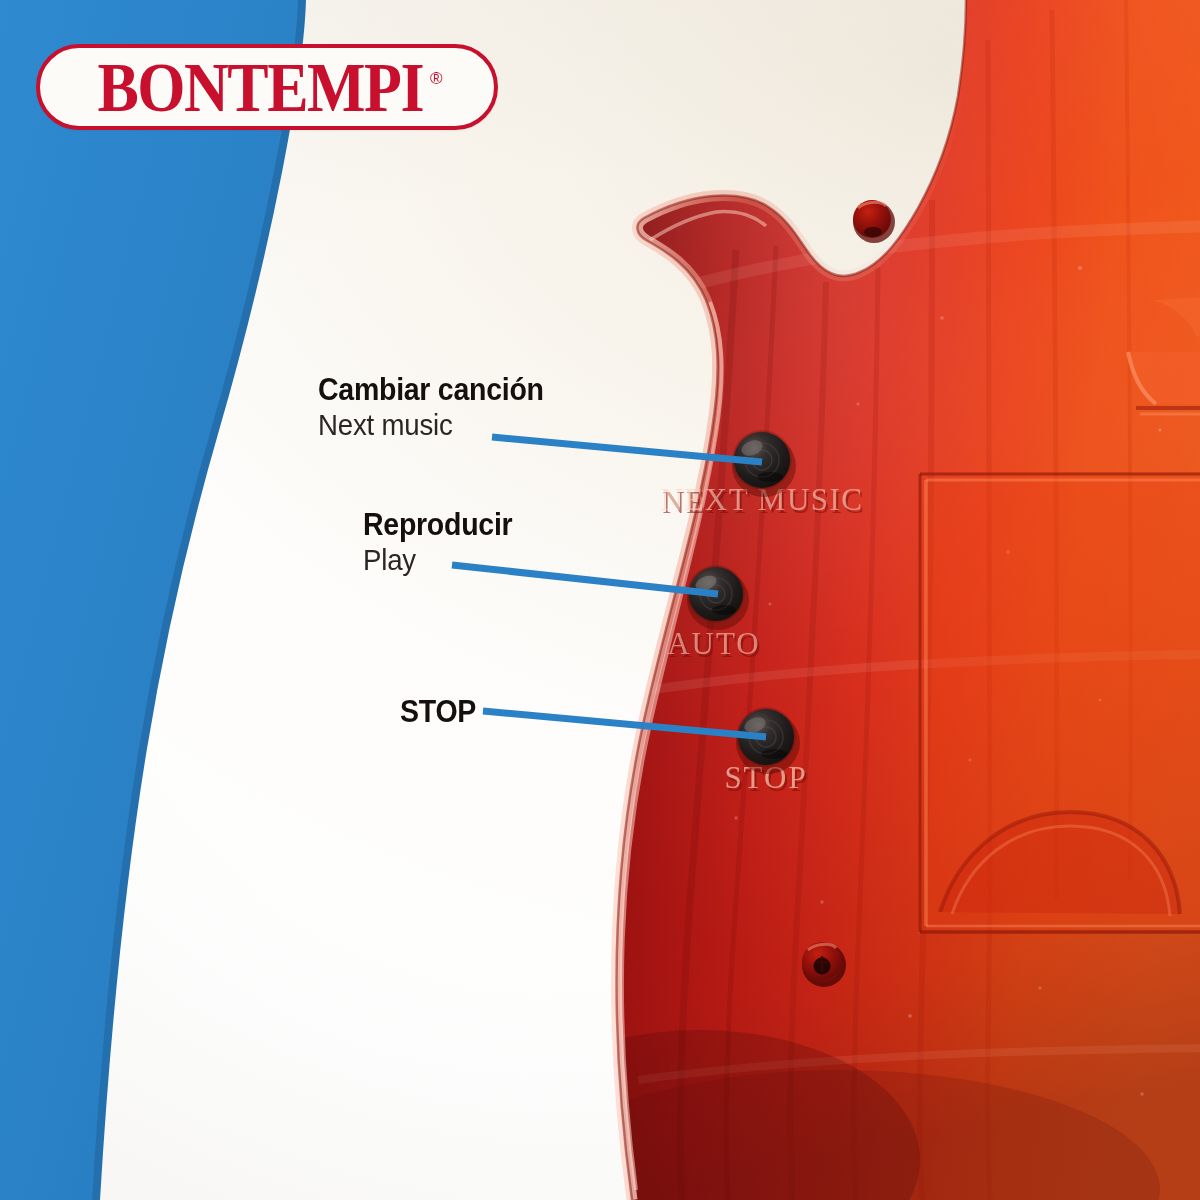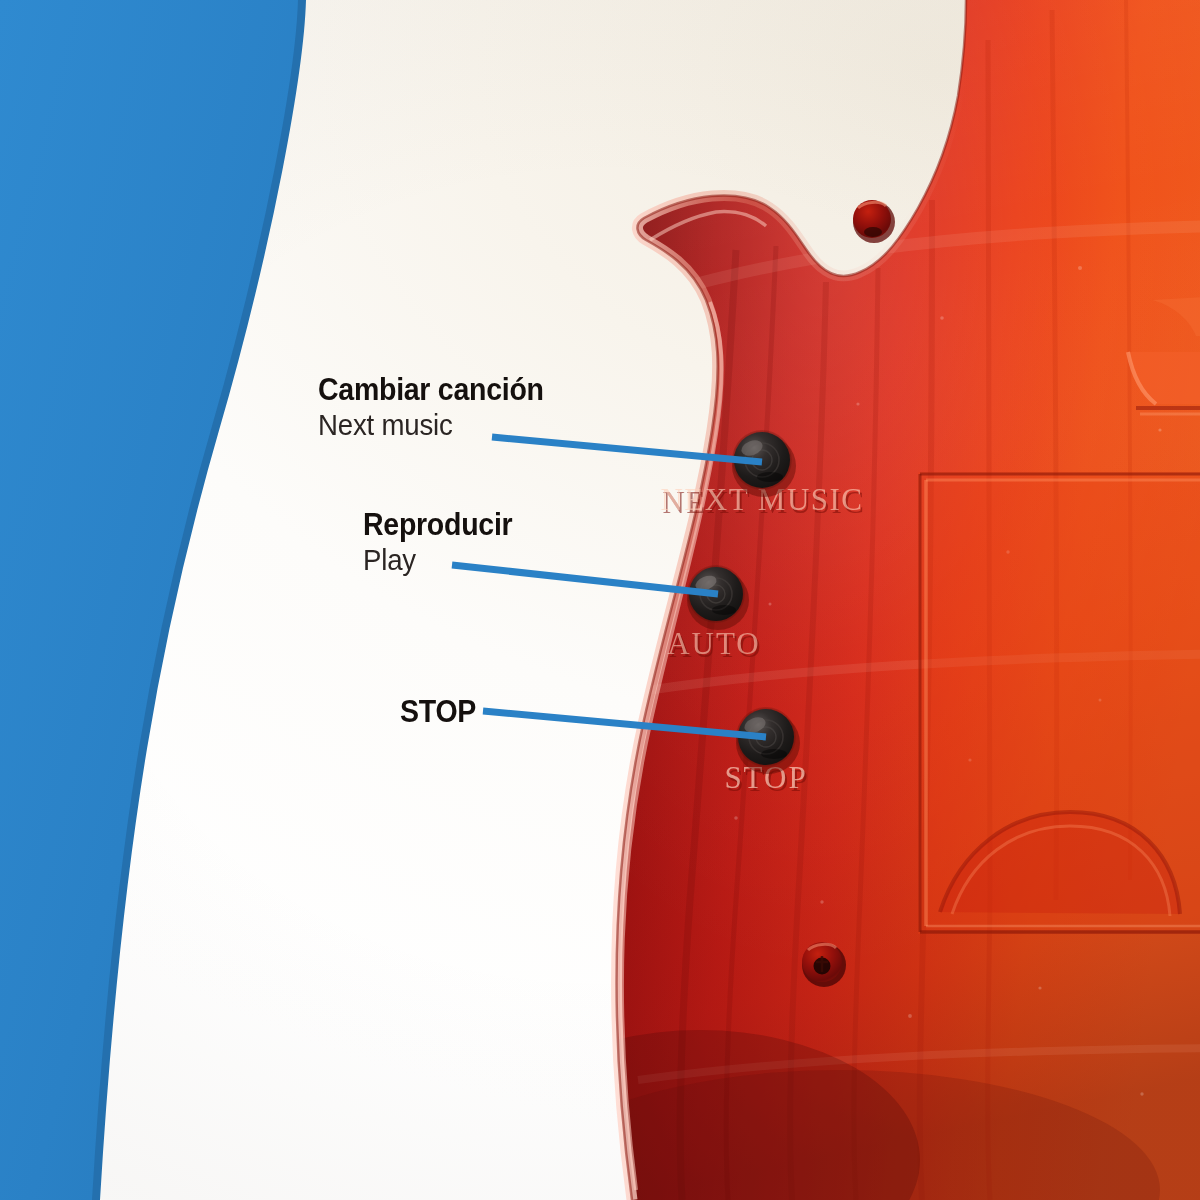--- a/index.html
+++ b/index.html
@@ -383,20 +383,24 @@
         <circle cx="226" cy="737" r="30" fill="url(#btnRing)"></circle>
         <circle cx="226" cy="737" r="28" fill="url(#btnDome)"></circle>
         <circle cx="226" cy="737" r="17" fill="none" stroke="#4a4442" stroke-width="1.6" opacity="0.5"></circle>
         <circle cx="226" cy="737" r="10" fill="none" stroke="#55504d" stroke-width="1.4" opacity="0.45"></circle>
         <ellipse cx="215" cy="725" rx="11" ry="7" fill="#8d8683" opacity="0.42" transform="rotate(-22 215 725)"></ellipse>
         <ellipse cx="234" cy="754" rx="13" ry="5" fill="#000000" opacity="0.4"></ellipse>
       </g>
     </svg>
   </div>
 
+  <div class="logo">
+    <span class="logo-word">BONTEMPI</span>
+    <span class="logo-reg">®</span>
+  </div>
 
   <svg class="leaders" width="1200" height="1200" viewBox="0 0 1200 1200">
     <line id="leader-0" x1="492" y1="437" x2="762" y2="462" stroke="#2a81c6" stroke-width="7" stroke-linecap="butt"></line>
     <line id="leader-1" x1="452" y1="565" x2="718" y2="594" stroke="#2a81c6" stroke-width="7" stroke-linecap="butt"></line>
     <line id="leader-2" x1="483" y1="711" x2="766" y2="737" stroke="#2a81c6" stroke-width="7" stroke-linecap="butt"></line>
   </svg>
 
   <div class="callout" id="callout-next">
     <span class="l-es">Cambiar canción</span>
     <span class="l-en">Next music</span>

